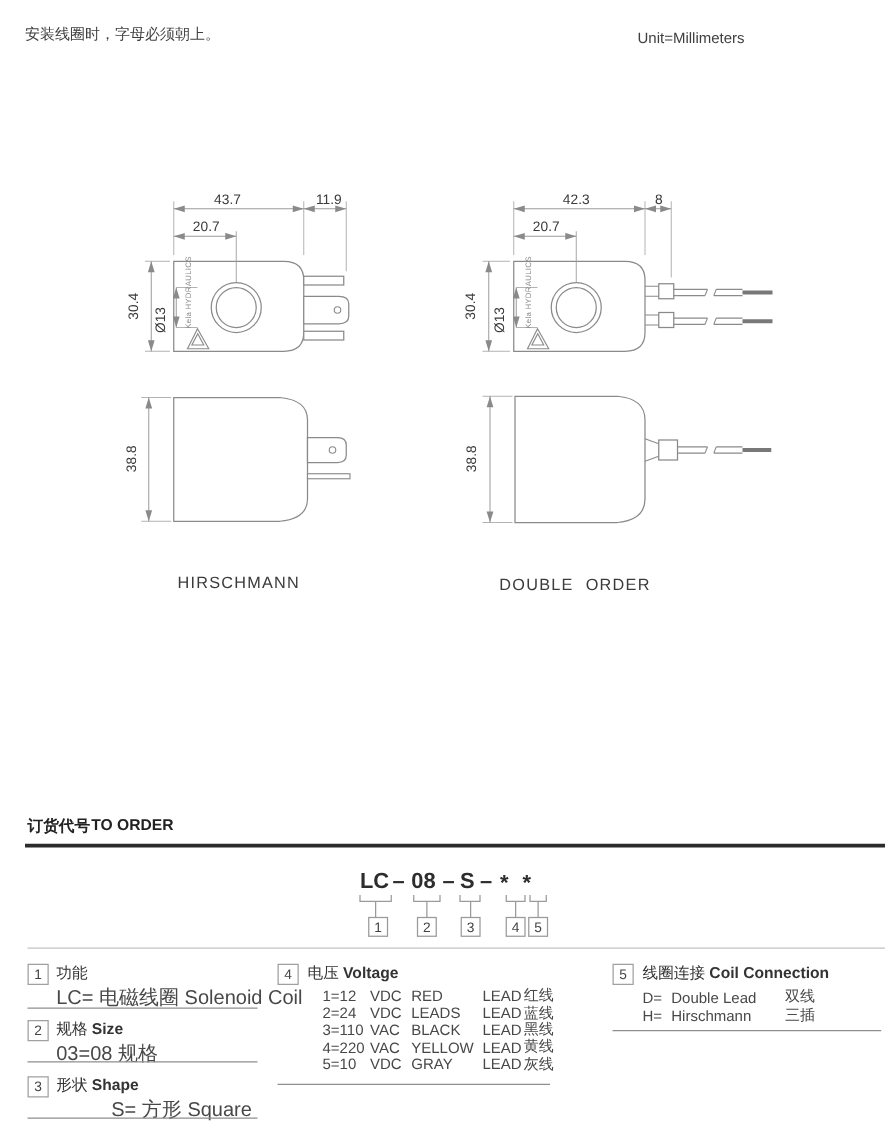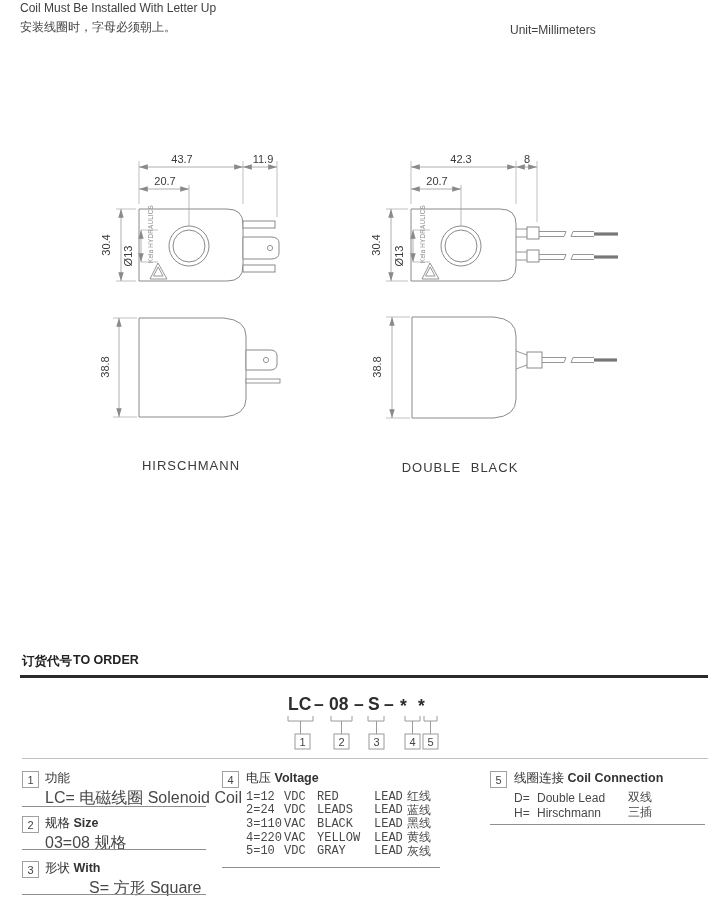--- a/index.html
+++ b/index.html
@@ -29,21 +29,20 @@
   .dt{font-size:11px;fill:#3a3a3a;}
   .bt{font-size:6.3px;fill:#8a8a8a;letter-spacing:.2px;}
   .code-t{font-size:17.5px;font-weight:700;fill:#2d2d2d;}
   .boxnum{font-size:11px;fill:#444;}
 </style>
 </head>
 <body>
 
 <div class="page">
 
-  <div class="abs t12" style="left:20px;top:1px;">Coil Must Be Installed With Letter Up</div>
   <div class="abs t12" style="left:20px;top:20px;">安装线圈时，字母必须朝上。</div>
   <div class="abs t12" style="left:510px;top:23px;">Unit=Millimeters</div>
 
   <svg class="abs" style="left:0;top:0;" width="710" height="910" viewBox="0 0 710 910">
     <defs>
       <marker id="ah" markerWidth="10" markerHeight="8" refX="9.3" refY="3" orient="auto-start-reverse" markerUnits="userSpaceOnUse">
         <path d="M0.5,0.3 L9.3,3 L0.5,5.7 Z" fill="#8a8a8a"></path>
       </marker>
     </defs>
 
@@ -150,21 +149,21 @@
       <rect x="423" y="734" width="15" height="15" fill="#fff" stroke="#9a9a9a" stroke-width="1"></rect>
       <text x="302.5" y="745.5" text-anchor="middle" class="boxnum">1</text>
       <text x="341.5" y="745.5" text-anchor="middle" class="boxnum">2</text>
       <text x="376.5" y="745.5" text-anchor="middle" class="boxnum">3</text>
       <text x="412.5" y="745.5" text-anchor="middle" class="boxnum">4</text>
       <text x="430.5" y="745.5" text-anchor="middle" class="boxnum">5</text>
     </g>
   </svg>
 
   <div class="abs drawlabel" style="left:136px;top:458px;width:110px;">HIRSCHMANN</div>
-  <div class="abs drawlabel" style="left:395px;top:460px;width:130px;word-spacing:5px;">DOUBLE BLACK</div>
+  <div class="abs drawlabel" style="left:395px;top:460px;width:130px;word-spacing:5px;">DOUBLE ORDER</div>
 
   <div class="abs orderhead" style="left:22px;top:653px;">
     <span>订货代号</span>
     <span>TO ORDER</span>
   </div>
   <div class="abs rule" style="left:20px;top:675px;width:688px;"></div>
   <div class="abs sep" style="left:22px;top:758px;width:686px;"></div>
 
   <div class="numbox" style="left:22px;top:771px;">1</div>
   <div class="ltitle" style="left:45px;top:770px;">
@@ -177,31 +176,31 @@
   <div class="ltitle" style="left:45px;top:815px;">
     <span>规格</span>
     <span class="en">Size</span>
   </div>
   <div class="ldesc" style="left:45px;top:833px;">03=08 规格</div>
   <div class="uline" style="left:22px;top:849px;width:184px;"></div>
 
   <div class="numbox" style="left:22px;top:861px;">3</div>
   <div class="ltitle" style="left:45px;top:860px;">
     <span>形状</span>
-    <span class="en">With</span>
+    <span class="en">Shape</span>
   </div>
   <div class="ldesc" style="left:45px;top:878px;margin-left:44px;">S= 方形 Square</div>
   <div class="uline" style="left:22px;top:894px;width:184px;"></div>
 
   <div class="numbox" style="left:222px;top:771px;">4</div>
   <div class="ltitle" style="left:246px;top:770px;">
     <span>电压</span>
     <span class="en">Voltage</span>
   </div>
-  <div class="abs" style="left:246px;top:790px;font-family:Liberation Mono, monospace;">
+  <div class="abs" style="left:258px;top:790px;">
     <div class="vrow">
       <span class="vc">1=12</span>
       <span class="vu">VDC</span>
       <span class="vcol">RED</span>
       <span class="vl">LEAD</span>
       <span>红线</span>
     </div>
     <div class="vrow">
       <span class="vc">2=24</span>
       <span class="vu">VDC</span>

